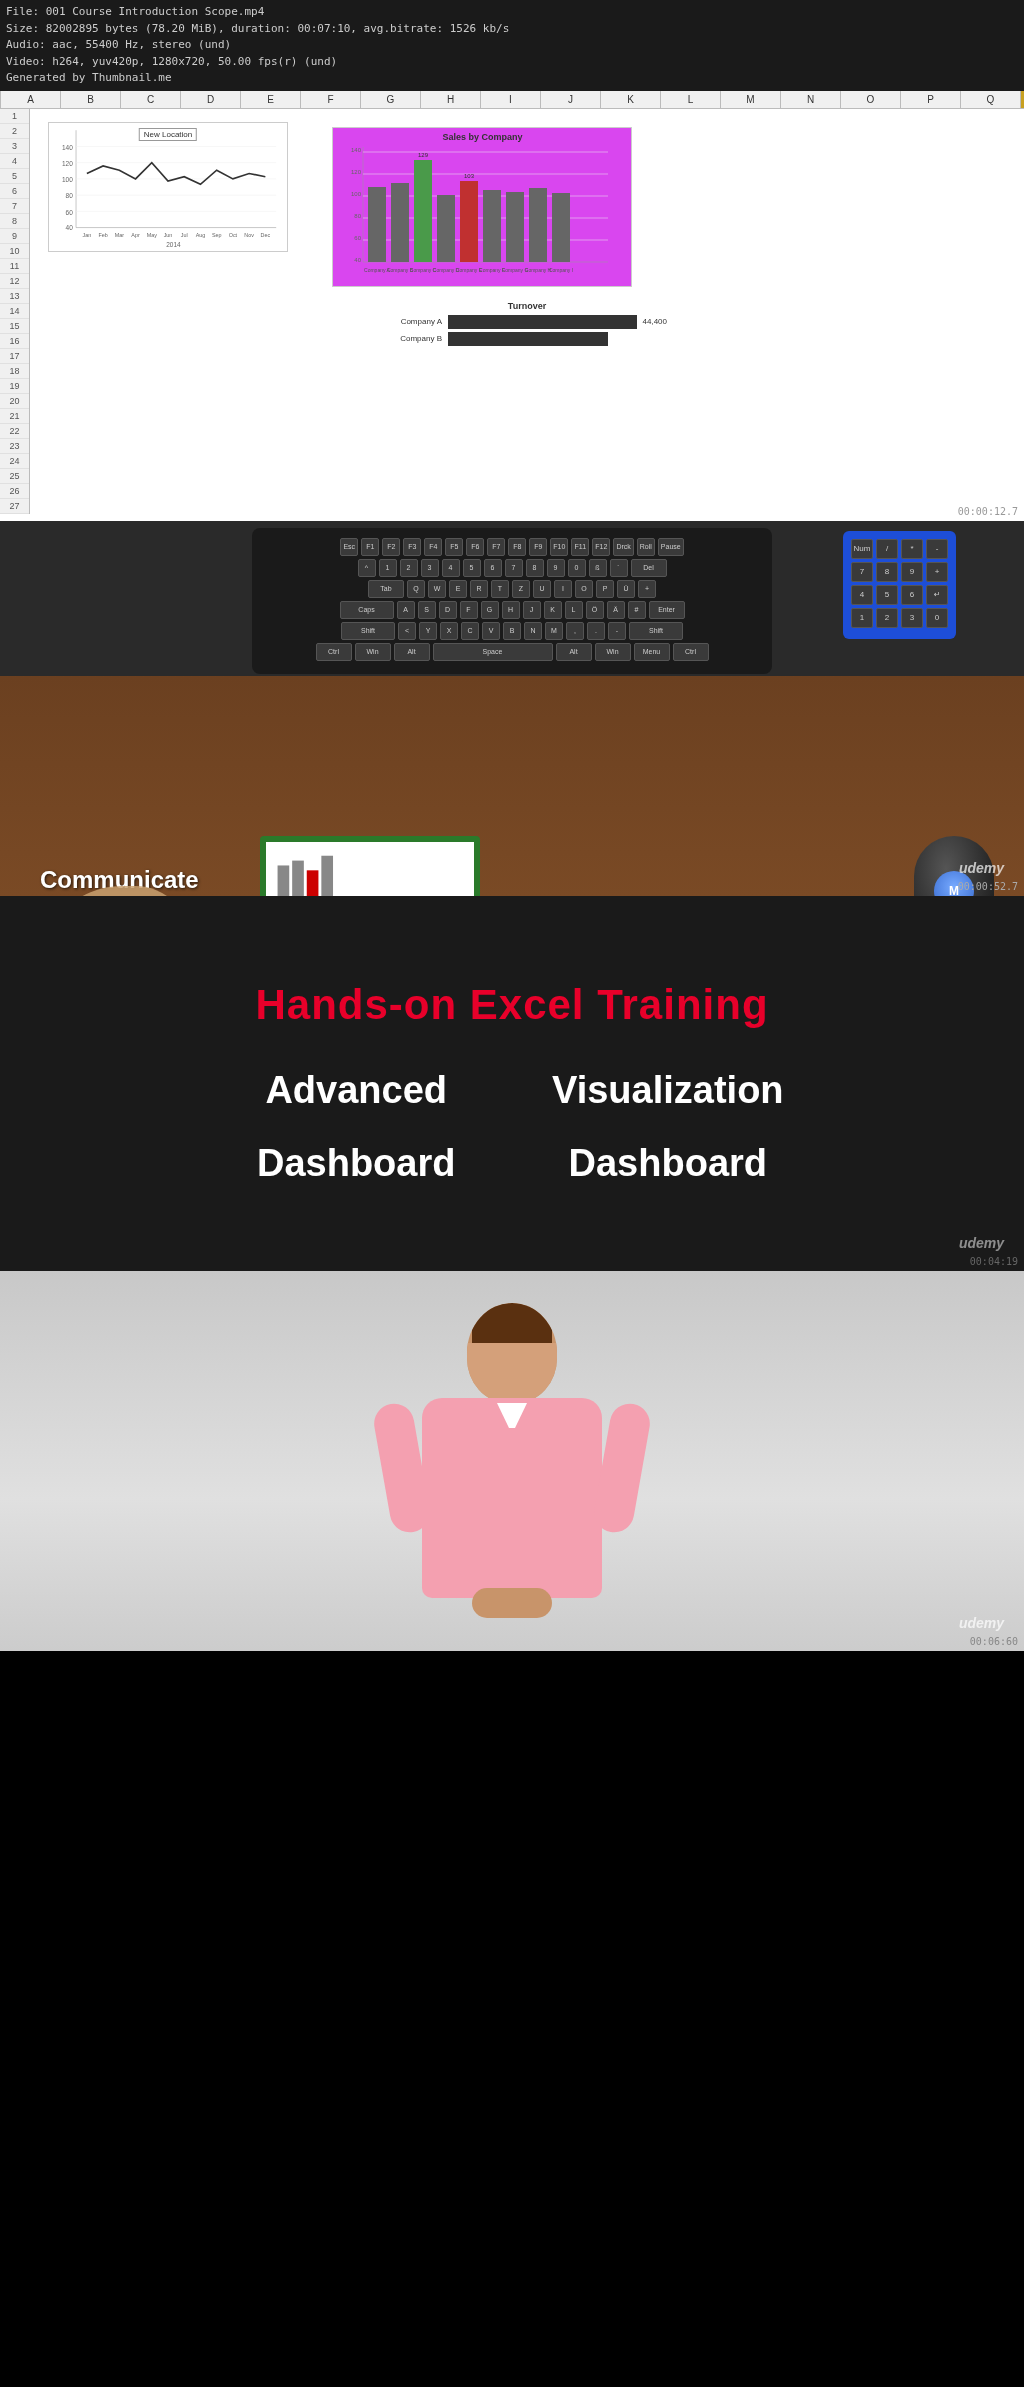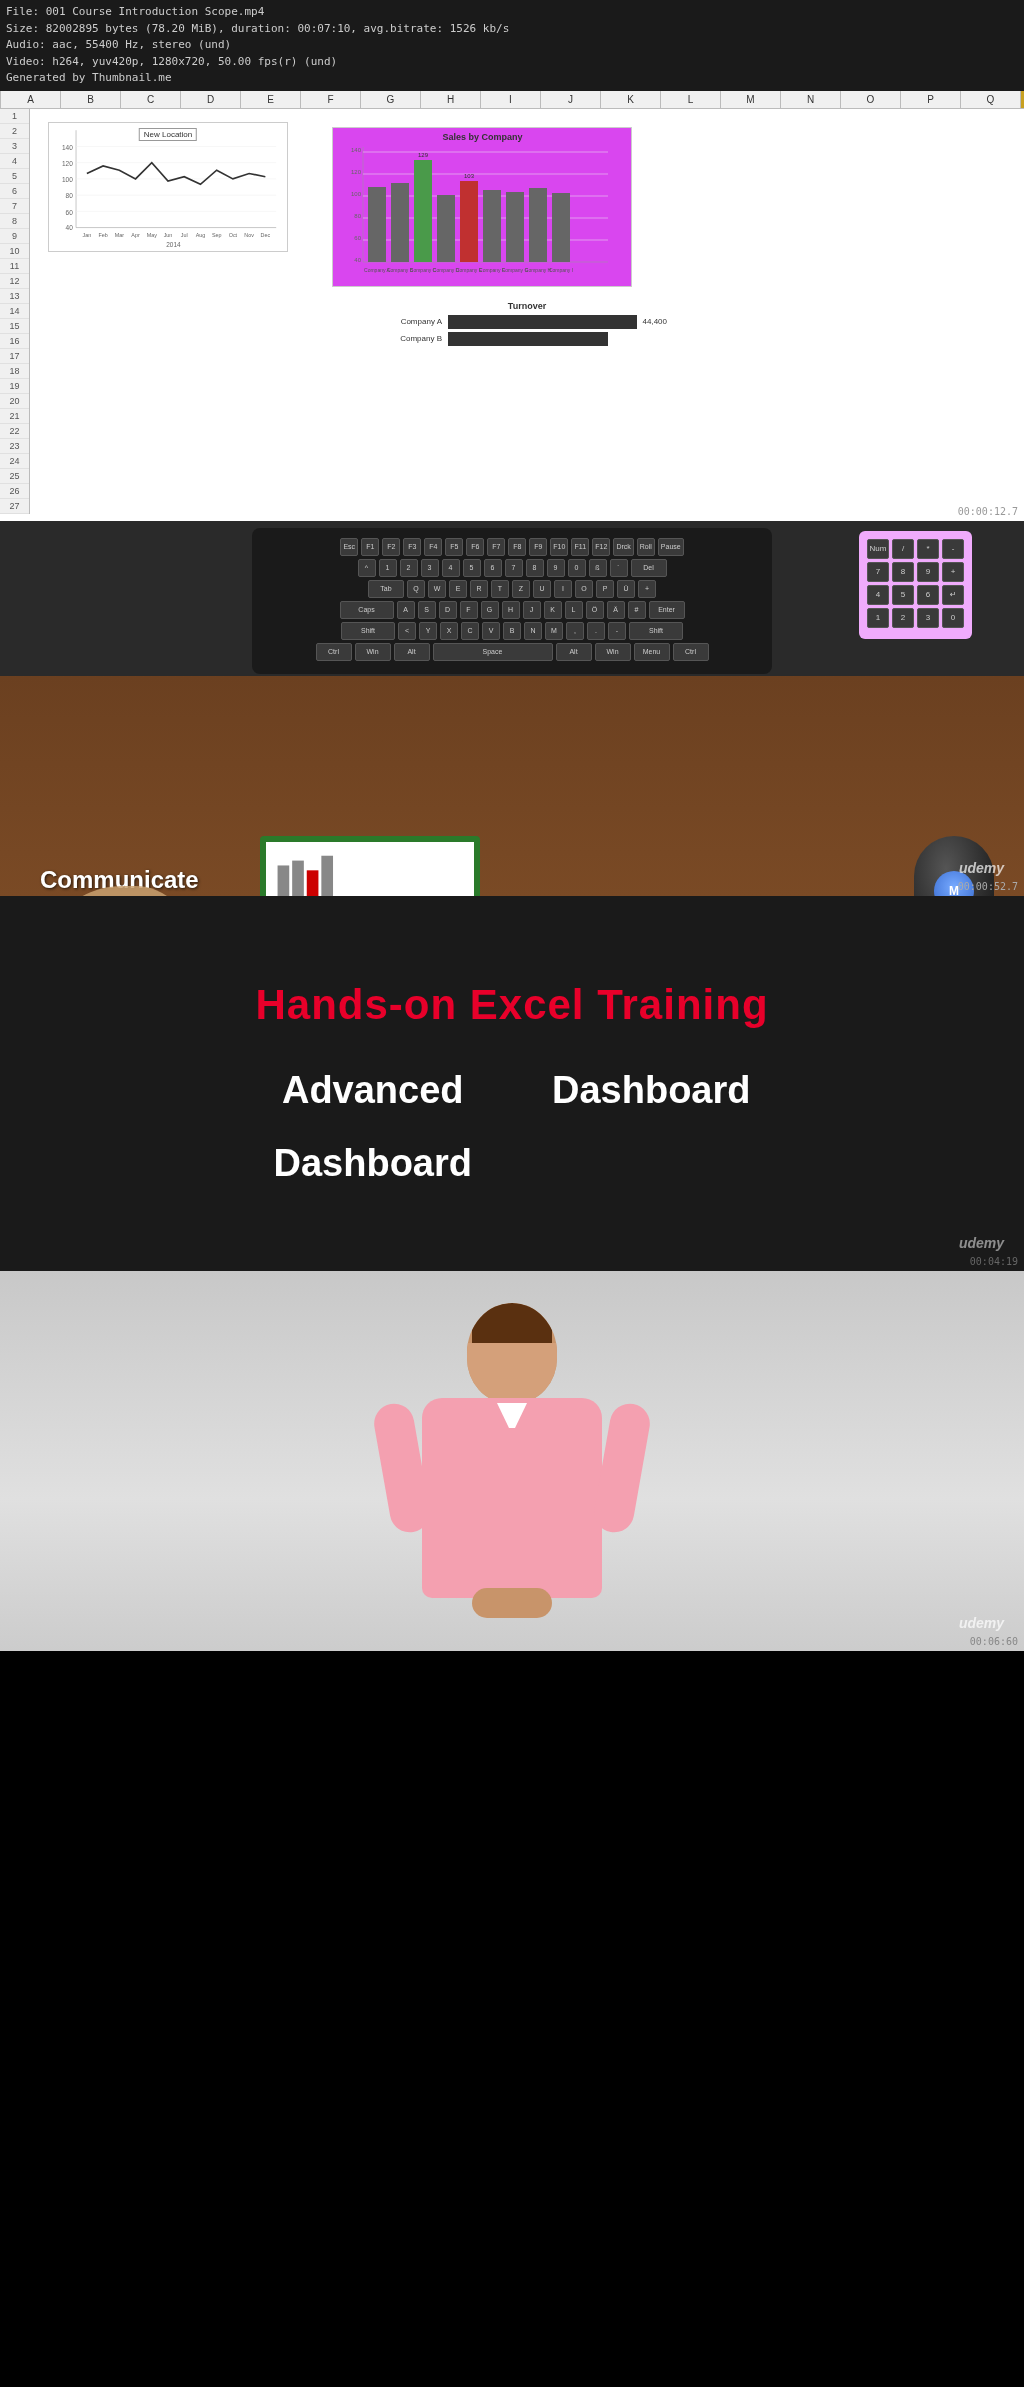--- a/index.html
+++ b/index.html
@@ -201,22 +201,22 @@
       justify-content: center;
       padding: 0 2px;
     }
     .kb-key.wide { min-width: 36px; }
     .kb-key.wider { min-width: 54px; }
 
     
     .numpad {
       position: absolute;
       top: 10px;
-      right: 52px;
-      background: #f0abfc;
+      right: 68px;
+      background: #1d4ed8;
       border-radius: 6px;
       padding: 8px;
     }
     .np-row { display: flex; gap: 3px; margin-bottom: 3px; }
     .np-key {
       background: #3a3a3a;
       border: 1px solid #555;
       border-radius: 2px;
       width: 22px;
       height: 20px;
@@ -831,20 +831,21 @@
   </div>
 
   <div class="udemy-watermark">udemy</div>
   <div class="desk-timestamp">00:00:52.7</div>
 </div>
 
 <div id="promo-area">
   <div class="promo-title">Hands-on Excel Training</div>
   <div class="promo-grid">
     <div class="promo-word">Advanced</div>
+    <div class="promo-word">Visualization</div>
     <div class="promo-word">Dashboard</div>
     <div class="promo-word">Dashboard</div>
   </div>
   <div class="promo-udemy">udemy</div>
   <div class="promo-timestamp">00:04:19</div>
 </div>
 
 <div id="presenter-area">
   <div class="presenter-bg"></div>
 

